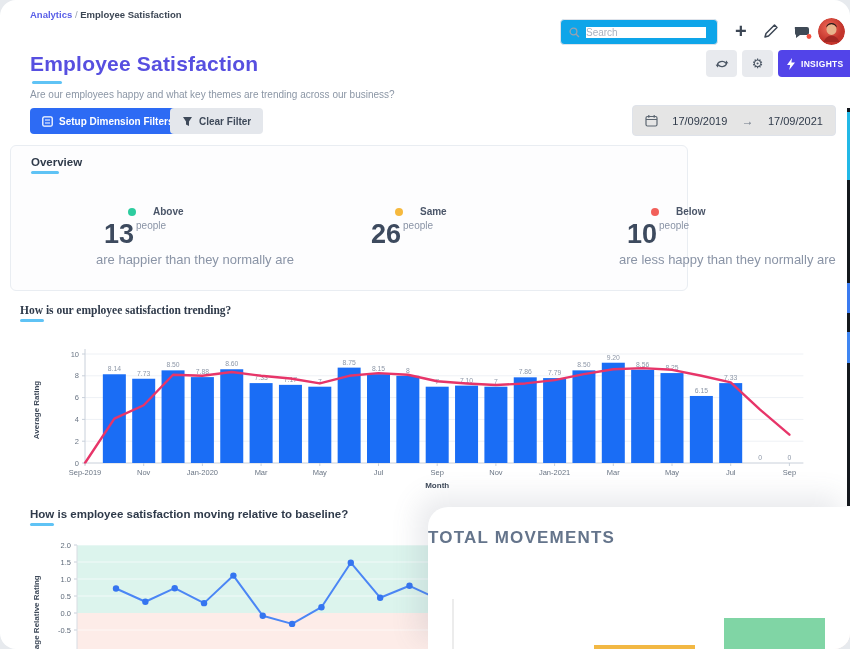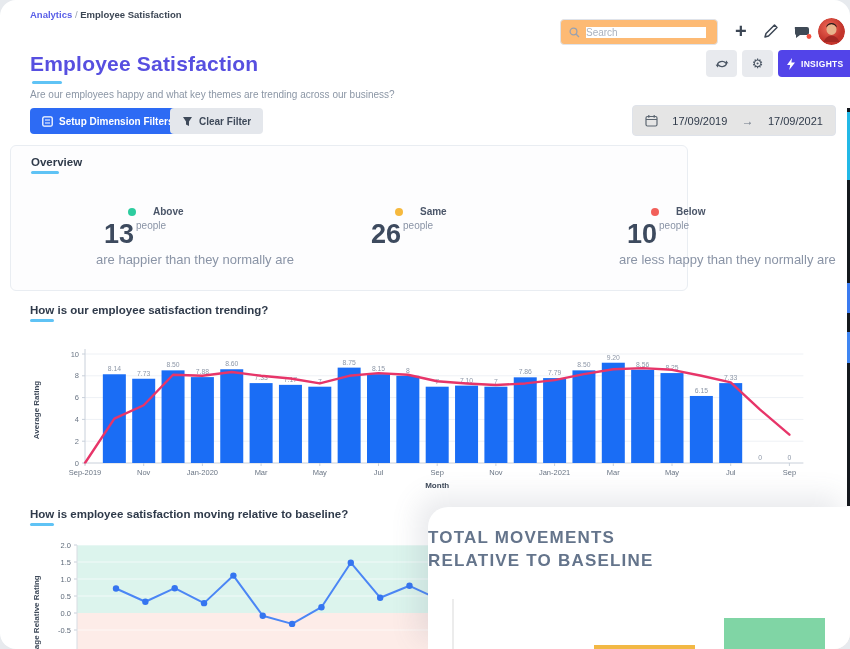--- a/index.html
+++ b/index.html
@@ -4,21 +4,21 @@
 <style>
   * { box-sizing: border-box; margin: 0; padding: 0; }
   html,body { width:850px; height:649px; }
   body { background:#e7eaee; font-family:"Liberation Sans", sans-serif; }
   .app { position:relative; width:850px; height:649px; background:#ffffff; border-radius:16px; overflow:hidden; }
 
   
   .breadcrumb { position:absolute; left:30px; top:9px; font-size:9.5px; color:#9aa3b0; }
   .breadcrumb .bc-link { color:#5a60e8; font-weight:bold; cursor:pointer; }
   .breadcrumb .bc-current { color:#3c4654; font-weight:bold; }
-  .searchbox { position:absolute; left:560px; top:19px; width:158px; height:26px; border:1px solid #dfe3ea; border-radius:4px; background:#fdba74; display:flex; align-items:center; padding:0 8px; }
+  .searchbox { position:absolute; left:560px; top:19px; width:158px; height:26px; border:1px solid #dfe3ea; border-radius:4px; background:#0ea5e9; display:flex; align-items:center; padding:0 8px; }
   .searchbox input { border:none; outline:none; font-size:10px; color:#3c4654; width:120px; margin-left:6px; font-family:"Liberation Sans",sans-serif; }
   .searchbox input::placeholder { color:#aab2bf; }
   .icon-plus { position:absolute; left:735px; top:18px; font-size:20px; font-weight:bold; color:#3c4654; cursor:pointer; line-height:26px; }
   .icon-pencil { position:absolute; left:763px; top:23px; cursor:pointer; }
   .icon-chat { position:absolute; left:793px; top:24px; cursor:pointer; }
   .avatar { position:absolute; left:818px; top:18px; width:27px; height:27px; border-radius:50%; overflow:hidden; cursor:pointer; }
 
   
   .page-title { position:absolute; left:30px; top:52px; font-size:21px; font-weight:bold; color:#574fe0; letter-spacing:0.2px; }
   .title-underline { position:absolute; left:32px; top:81px; width:30px; height:3px; border-radius:2px; background:#5fc3f5; }
@@ -43,21 +43,21 @@
   .ov-heading { position:absolute; left:20px; top:10px; }
   .stat { position:absolute; top:60px; width:250px; }
   .stat-0 { left:85px; } .stat-1 { left:352px; } .stat-2 { left:608px; }
   .stat-label { display:flex; align-items:center; gap:17px; font-size:10px; color:#4a5568; font-weight:bold;padding-left:32px; }
   .dot { width:8px; height:8px; border-radius:50%; }
   .stat-value { font-size:27px; font-weight:bold; color:#3d4a5e; margin-top:2px;margin-left:8px; }
   .stat-unit { font-size:10px; color:#8a94a6; font-weight:normal; vertical-align:14px; margin-left:2px; }
   .stat-caption { font-size:13px; color:#8a94a6; margin-top:2px; }
 
   
-  .chart1-heading { position:absolute; left:30px; top:304px; }
+  .chart1-heading { position:absolute; left:20px; top:304px;font-family:Liberation Serif, serif; }
   .chart2-heading { position:absolute; left:30px; top:508px; }
   .chart-svg { position:absolute; }
   #trend-chart { left:25px; top:340px; }
   #baseline-chart { left:25px; top:540px; }
 
   
   .overlay-card { position:absolute; left:428px; top:507px; width:422px; height:142px; background:#ffffff; border-radius:20px 0 0 0; box-shadow:-10px -10px 28px rgba(90,100,120,0.14); }
   .overlay-title { margin-top:20px; font-size:17px; font-weight:bold; color:#64748b; letter-spacing:1.2px; line-height:1.35; }
   .overlay-axis { position:absolute; left:24px; top:92px; width:2px; bottom:0; background:#ececec; }
   .obar { position:absolute; bottom:0; width:101px; }
@@ -336,21 +336,20 @@
       <circle cx="325.8" cy="22.68" r="3.2" fill="#3575F0"></circle>
       <circle cx="355.15000000000003" cy="57.7" r="3.2" fill="#3575F0"></circle>
       <circle cx="384.5" cy="45.8" r="3.2" fill="#3575F0"></circle>
       <circle cx="413.85" cy="59.4" r="3.2" fill="#3575F0"></circle>
       <text x="14" y="81" text-anchor="middle" font-size="8" font-weight="bold" fill="#3f4a5a" transform="rotate(-90 14 81)">Average Relative Rating</text>
     </svg>
 
   <div class="overlay-card">
     <div class="overlay-title">
       <div>TOTAL MOVEMENTS</div>
-      <div>RELATIVE TO BASELINE</div>
     </div>
     <div class="overlay-axis"></div>
     <div class="obar obar-0" style="background: rgb(242, 184, 68); height: 4px;"></div>
     <div class="obar obar-1" style="background: rgb(128, 213, 165); height: 31px;"></div>
   </div>
 
   <div class="edge-strip">
     <div class="edge-seg" style="top:4px; height:68px; background:#22b8e6;"></div>
     <div class="edge-seg" style="top:175px; height:30px; background:#3b7bf0;"></div>
     <div class="edge-seg" style="top:224px; height:31px; background:#3f86f2;"></div>

